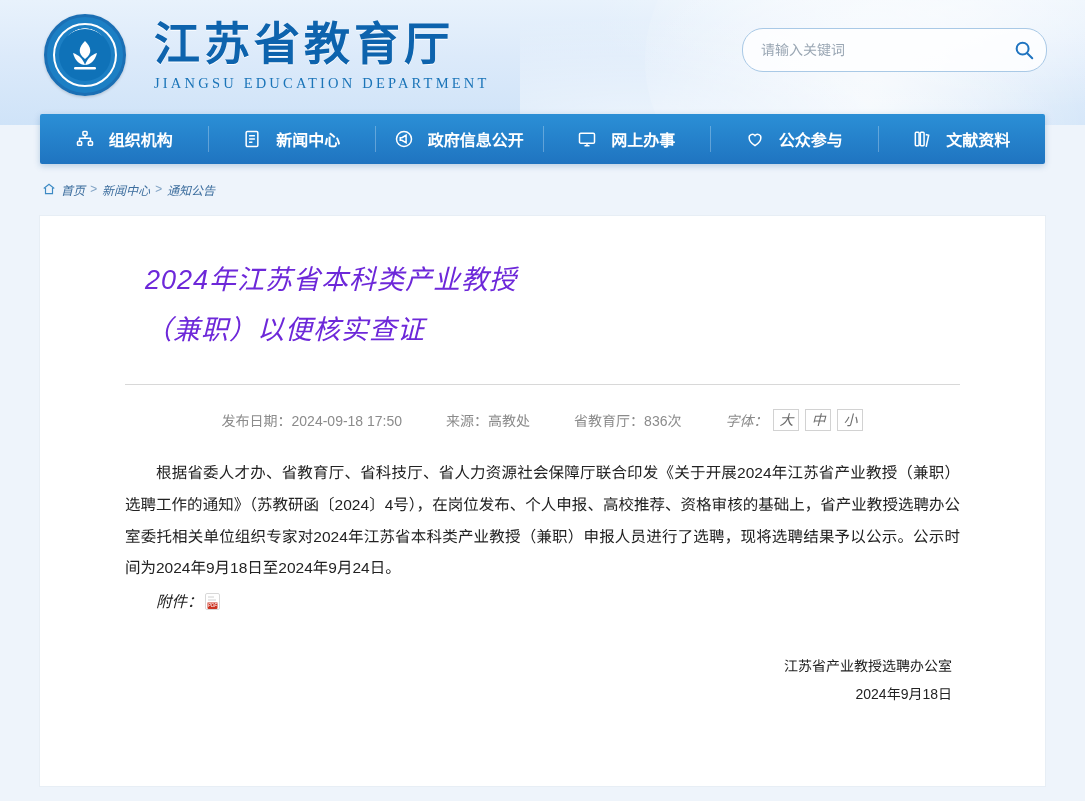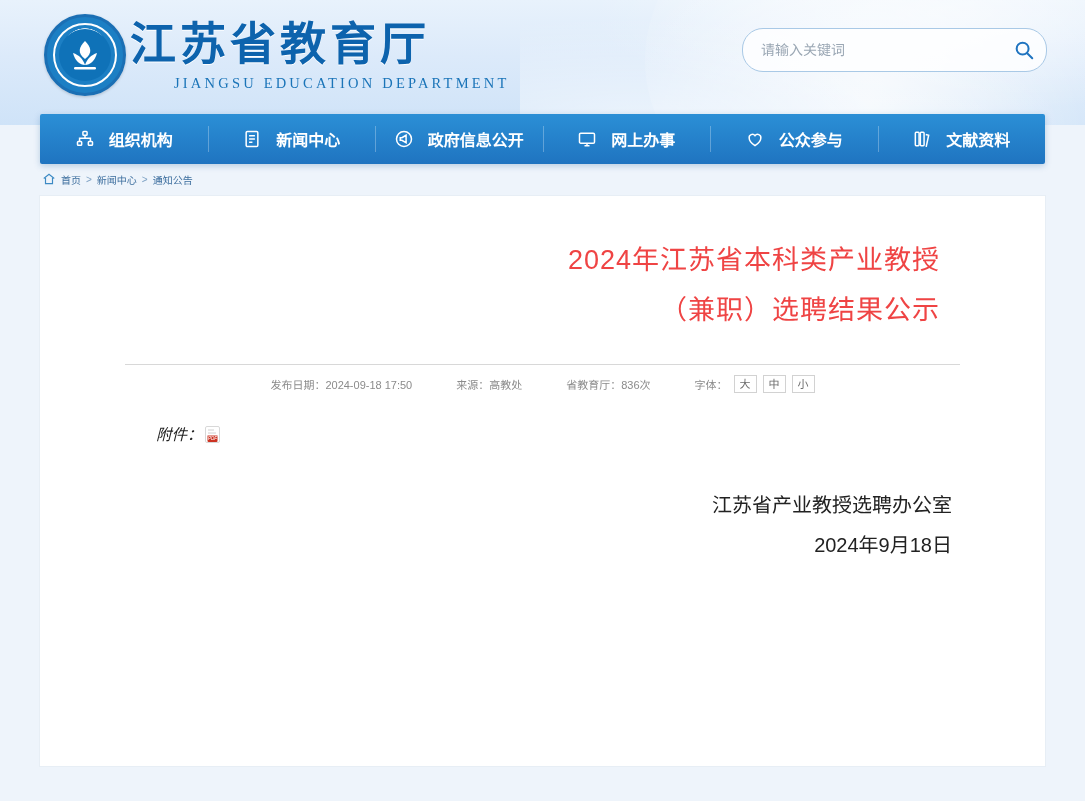--- a/index.html
+++ b/index.html
@@ -35,21 +35,21 @@
     background:
       radial-gradient(ellipse at 20% 90%, rgba(255,255,255,.55), rgba(255,255,255,0) 60%),
       radial-gradient(ellipse at 70% 10%, rgba(255,255,255,.5), rgba(255,255,255,0) 60%);
   }
 
   .logo-wrap {
     position: absolute;
     left: 44px; top: 14px;
     display: flex;
     align-items: center;
-    gap: 4px;
+    gap: 28px;
     z-index: 3;
   }
   .emblem {
     width: 82px; height: 82px;
     border-radius: 50%;
     background: radial-gradient(circle at 50% 45%, #ffffff 0 40%, #1c7fc4 41% 100%);
     border: 3px solid #1b6fb4;
     position: relative;
     box-shadow: 0 1px 3px rgba(0,0,0,.18);
     flex: none;
@@ -77,21 +77,20 @@
     color: #0d63ad;
     line-height: 1.15;
     text-shadow: 0 1px 0 rgba(255,255,255,.9);
   }
   .site-title .en {
     font-size: 14.5px;
     letter-spacing: 3.2px;
     color: #1a74b8;
     margin-top: 4px;
     font-family: "Liberation Serif", serif;
-    margin-left: 44px;
   }
 
   .search-box {
     position: absolute;
     right: 38px; top: 28px;
     width: 305px; height: 44px;
     background: rgba(255,255,255,.78);
     border: 1px solid #a9c9e6;
     border-radius: 21px;
     display: flex; align-items: center;
@@ -144,68 +143,70 @@
     position: absolute;
     left: 0; top: 12px;
     width: 1px; height: 26px;
     background: rgba(255,255,255,.28);
   }
   .nav-item svg { width: 20px; height: 20px; flex: none; }
 
   
   .breadcrumb {
     width: 1005px;
-    margin: 0 auto;
+    margin: 10px auto;
     padding: 0 2px;
     height: 26px;
     display: flex;
     align-items: center;
     gap: 5px;
-    font-size: 10px;
+    font-size: 12px;
     color: #3d6e9e;
     position: relative;
     top: -9px;
+    font-style: italic;
   }
   .breadcrumb a { color: #3d6e9e; text-decoration: none; cursor: pointer; }
   .breadcrumb .sep { color: #7fa2c4; }
   .home-icon svg { width: 14px; height: 14px; display:block; }
 
   
   .content {
     width: 1005px;
     margin: 0 auto;
     background: #ffffff;
     min-height: 570px;
     position: relative;
     top: -5px;
     padding: 40px 85px 30px 85px;
     box-shadow: 0 0 0 1px #e7eef5;
   }
   .art-title {
-    text-align: right;
+    text-align: left;
     font-size: 27px;
-    color: #ef4444;
+    color: #6d28d9;
     line-height: 1.85;
     font-family: "Liberation Sans", sans-serif;
     letter-spacing: 1px;
     padding: 0 20px;
+    font-style: italic;
   }
   .meta {
     margin-top: 28px;
     border-top: 1px solid #d8d8d8;
-    padding-top: 10px;
+    padding-top: 24px;
     display: flex;
     justify-content: center;
     align-items: center;
     gap: 44px;
-    font-size: 11px;
+    font-size: 14px;
     color: #8b8b8b;
   }
   .meta .label { color: #8b8b8b; }
-  .font-size-group { display: inline-flex; align-items: center; gap: 6px; }
+  .font-size-group { display: inline-flex; align-items: center; gap: 6px; font-style: italic; }
   .font-size-group .fs {
     border: 1px solid #d2d2d2;
     padding: 1px 5px;
     cursor: pointer;
     color: #6e6e6e;
     background: #fff;
     line-height: 1.3;
   }
 
   .body-text {
@@ -227,21 +228,21 @@
     display: inline-block;
     vertical-align: -3px;
     margin: 0 2px;
   }
   .attach .pdf-icon svg { width: 15px; height: 17px; display: block; }
   .attach a { color: #222; text-decoration: none; cursor: pointer; }
 
   .signature {
     margin-top: 34px;
     text-align: right;
-    font-size: 20px;
+    font-size: 14px;
     line-height: 2;
     color: #222;
     padding-right: 8px;
   }
 </style>
 </head>
 <body>
 
 <div class="header">
 
@@ -338,21 +339,21 @@
   <span class="sep">&gt;</span>
   <a>新闻中心</a>
   <span class="sep">&gt;</span>
   <a>通知公告</a>
 </div>
 
 <div class="content">
 
   <div class="art-title">
     <div>2024年江苏省本科类产业教授</div>
-    <div>（兼职）选聘结果公示</div>
+    <div>（兼职）以便核实查证</div>
   </div>
 
   <div class="meta">
     <span>
       <span class="label">发布日期：</span><span>2024-09-18 17:50</span>
     </span>
     <span>
       <span class="label">来源：</span><span>高教处</span>
     </span>
     <span>
@@ -360,20 +361,21 @@
     </span>
     <span class="font-size-group">
       <span class="label">字体：</span>
       <span class="fs">大</span>
       <span class="fs">中</span>
       <span class="fs">小</span>
     </span>
   </div>
 
   <div class="body-text">
+    <p>根据省委人才办、省教育厅、省科技厅、省人力资源社会保障厅联合印发《关于开展2024年江苏省产业教授（兼职）选聘工作的通知》（苏教研函〔2024〕4号），在岗位发布、个人申报、高校推荐、资格审核的基础上，省产业教授选聘办公室委托相关单位组织专家对2024年江苏省本科类产业教授（兼职）申报人员进行了选聘，现将选聘结果予以公示。公示时间为2024年9月18日至2024年9月24日。</p>
 
     <div class="attach">
       <span>附件：</span><span class="pdf-icon"><svg viewBox="0 0 15 17" xmlns="http://www.w3.org/2000/svg" aria-hidden="true">
           <rect x="0.5" y="0.5" width="14" height="16" rx="1.5" fill="#ffffff" stroke="#d8d8d8"></rect>
           <path d="M3 4h6M3 7h8" stroke="#d0d0d0" stroke-width="1"></path>
           <path d="M2.5 9.5h10v5.5a1 1 0 0 1-1 1h-8a1 1 0 0 1-1-1z" fill="#cc3322"></path>
           <text x="7.5" y="14.2" font-size="4.6" fill="#ffffff" text-anchor="middle" font-family="Liberation Sans, sans-serif">PDF</text>
         </svg></span>
     </div>
   </div>

